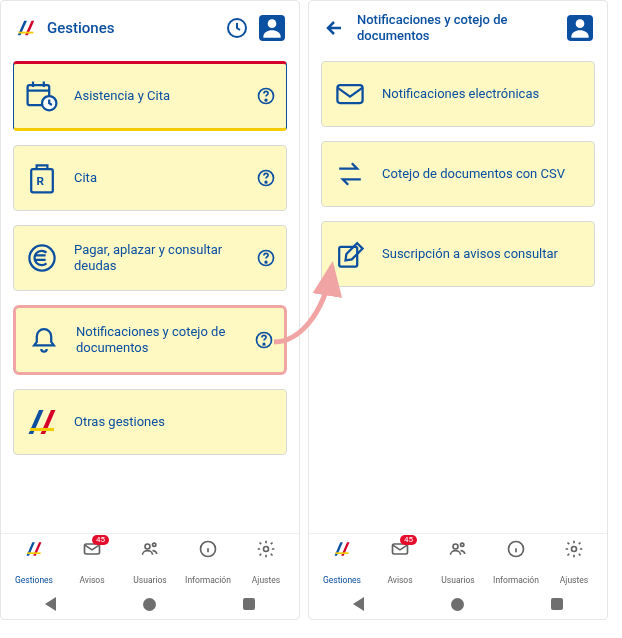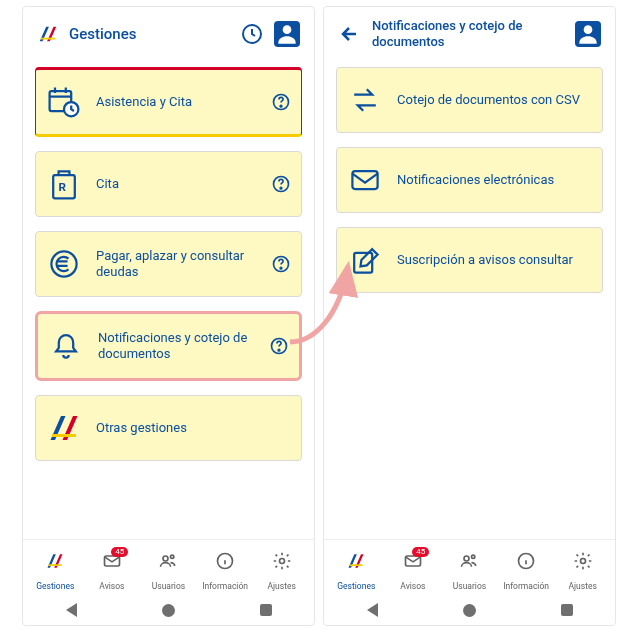--- a/index.html
+++ b/index.html
@@ -6,23 +6,21 @@
   body {
     font-family: Roboto, "Helvetica Neue", Arial, sans-serif;
     background: #fff;
     width: 622px;
     height: 638px;
     position: relative;
   }
   .container {
     display: flex;
     gap: 8px;
-    padding: 6px;
     position: relative;
-    margin-left: 16px;
   }
   .phone {
     width: 300px;
     height: 620px;
     border: 1px solid #e6e6e6;
     border-radius: 4px;
     background: #fff;
     display: flex;
     flex-direction: column;
     position: relative;
@@ -100,21 +98,21 @@
     display:flex;
     justify-content:space-around;
     align-items:flex-end;
     padding:6px 4px 4px;
     height:56px;
   }
   .nav-item {
     display:flex;
     flex-direction:column;
     align-items:center;
-    gap:10px;
+    gap:16px;
     font-size:9px;
     color:#626262;
     position:relative;
     flex:1;
   }
   .nav-item.active { color:#0b4fa0; }
   .nav-item svg { width:20px; height:20px; }
   .nav-item .lbl { font-size:8.5px; }
   .badge {
     position:absolute;
@@ -331,34 +329,34 @@
             <path d="M4 20c0-4 4-6 8-6s8 2 8 6v1H4z"></path>
           </svg>
       </span>
     </div>
 
     <div class="content">
 
       <div class="card">
         <span class="card-icon">
           <svg viewBox="0 0 40 40" fill="none" stroke="#0b4fa0" stroke-width="2.5">
-              <path d="M8 14h20l-6-6M32 26H12l6 6"></path>
-            </svg>
-        </span>
-        <span class="card-label">Cotejo de documentos con CSV</span>
-      </div>
-
-      <div class="card">
-        <span class="card-icon">
-          <svg viewBox="0 0 40 40" fill="none" stroke="#0b4fa0" stroke-width="2.5">
               <rect x="6" y="10" width="28" height="20" rx="3"></rect>
               <path d="M6 13l14 10 14-10"></path>
             </svg>
         </span>
         <span class="card-label">Notificaciones electrónicas</span>
+      </div>
+
+      <div class="card">
+        <span class="card-icon">
+          <svg viewBox="0 0 40 40" fill="none" stroke="#0b4fa0" stroke-width="2.5">
+              <path d="M8 14h20l-6-6M32 26H12l6 6"></path>
+            </svg>
+        </span>
+        <span class="card-label">Cotejo de documentos con CSV</span>
       </div>
 
       <div class="card">
         <span class="card-icon">
           <svg viewBox="0 0 40 40" fill="none" stroke="#0b4fa0" stroke-width="2.5">
               <rect x="8" y="12" width="20" height="22" rx="2"></rect>
               <path d="M28 8l6 6-12 12-7 1 1-7z"></path>
             </svg>
         </span>
         <span class="card-label">Suscripción a avisos consultar</span>

